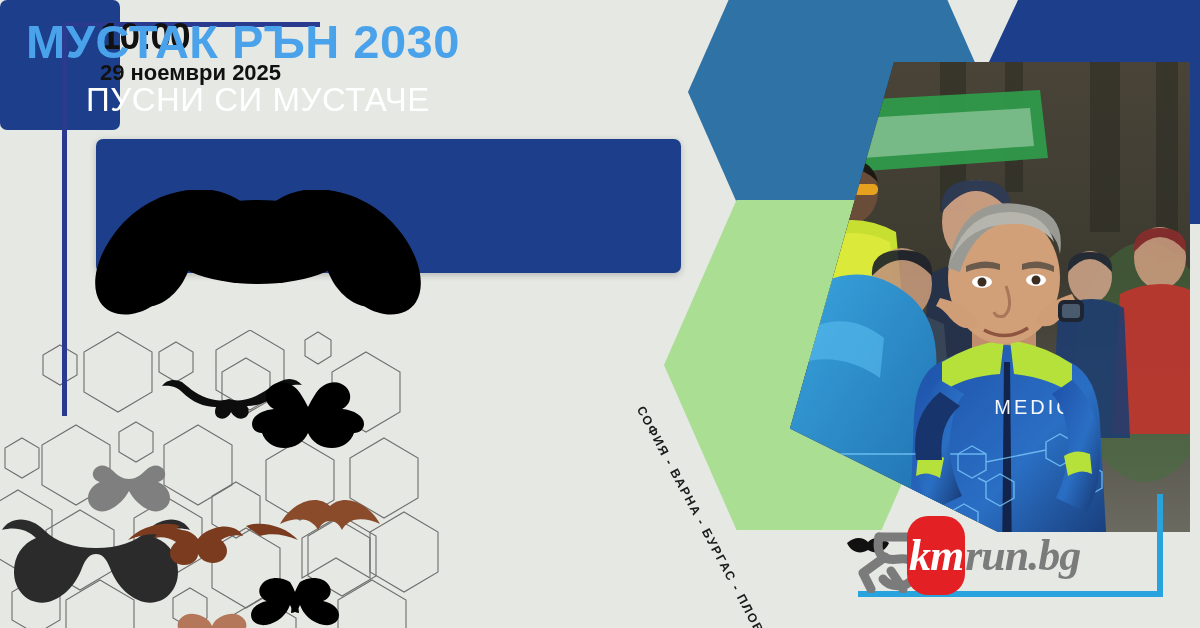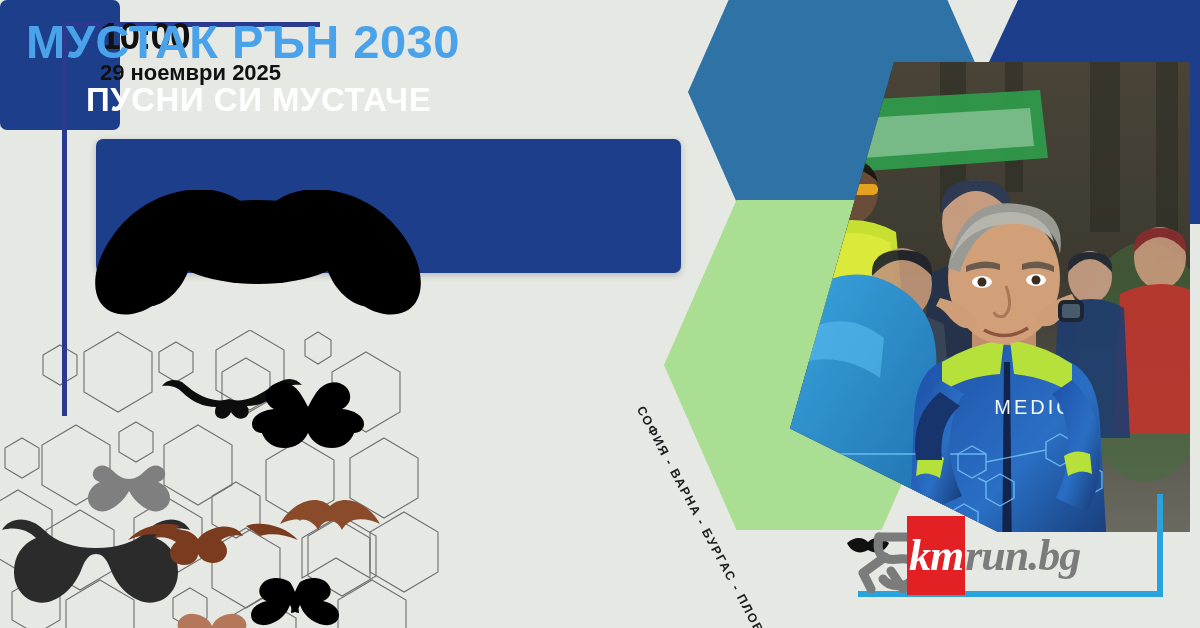--- a/index.html
+++ b/index.html
@@ -92,21 +92,21 @@
     font-weight: 700;
     color: #4aa3ea;
     letter-spacing: 0.5px;
     white-space: nowrap;
   }
   .title-sub {
     position: absolute;
     left: 86px;
     top: 81px;
     font-size: 33px;
-    font-weight: 700;
+    font-weight: 400;
     color: #ffffff;
     letter-spacing: 0.5px;
     white-space: nowrap;
     z-index: 6;
   }
   .hero-mustache {
     position: absolute;
     left: 78px;
     top: 190px;
     width: 360px;
@@ -195,20 +195,21 @@
     font-weight: 700;
     font-family: "Liberation Serif", serif;
     color: #7b7b7b;
     white-space: nowrap;
     letter-spacing: -1px;
   }
   .logo-km {
     background: #e32124;
     color: #ffffff;
     padding: 15px 2px;
+    border-radius: 21px;
   }
 </style>
 </head>
 <body>
 
 <div class="banner">
 
   <svg class="hexmesh" viewBox="0 0 470 298" width="470" height="298">
     <g fill="none" stroke="#6d6d6d" stroke-width="1.1">
       <polygon points="60,15 77,25 77,45 60,55 43,45 43,25"></polygon>

